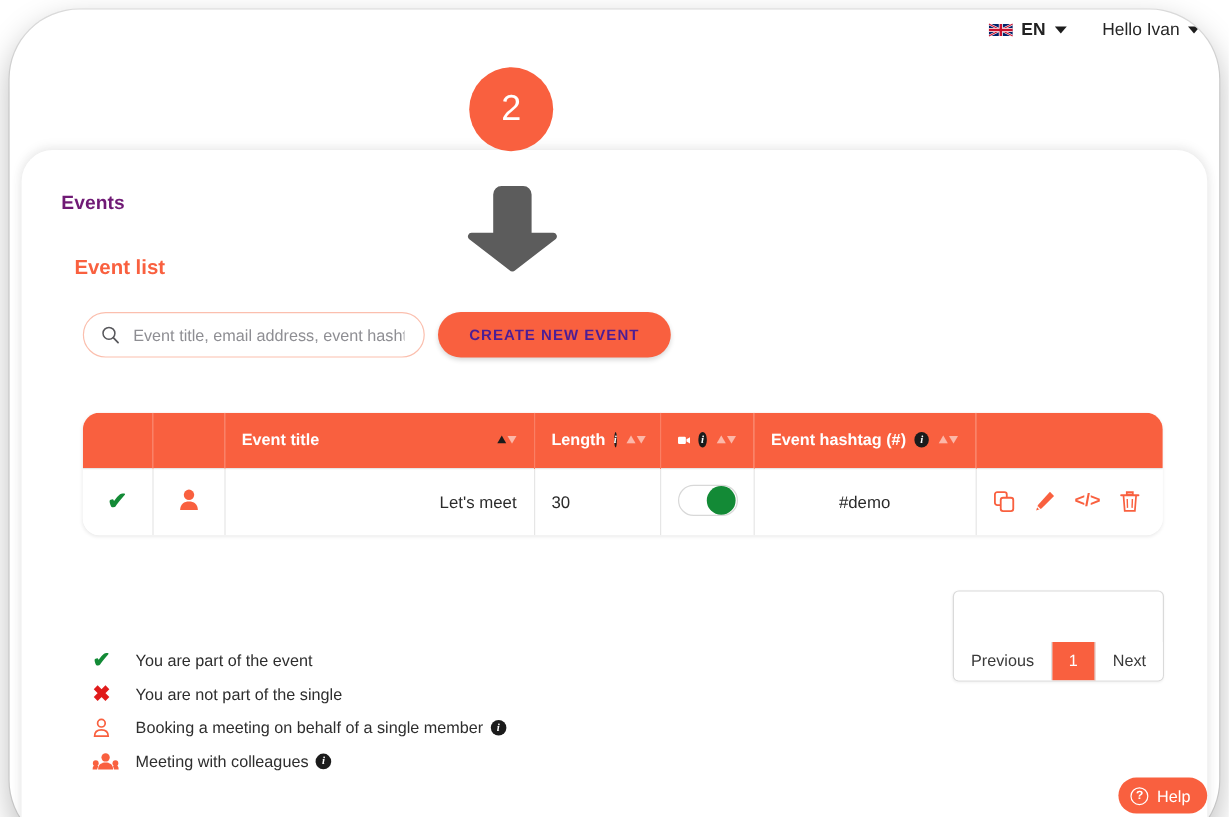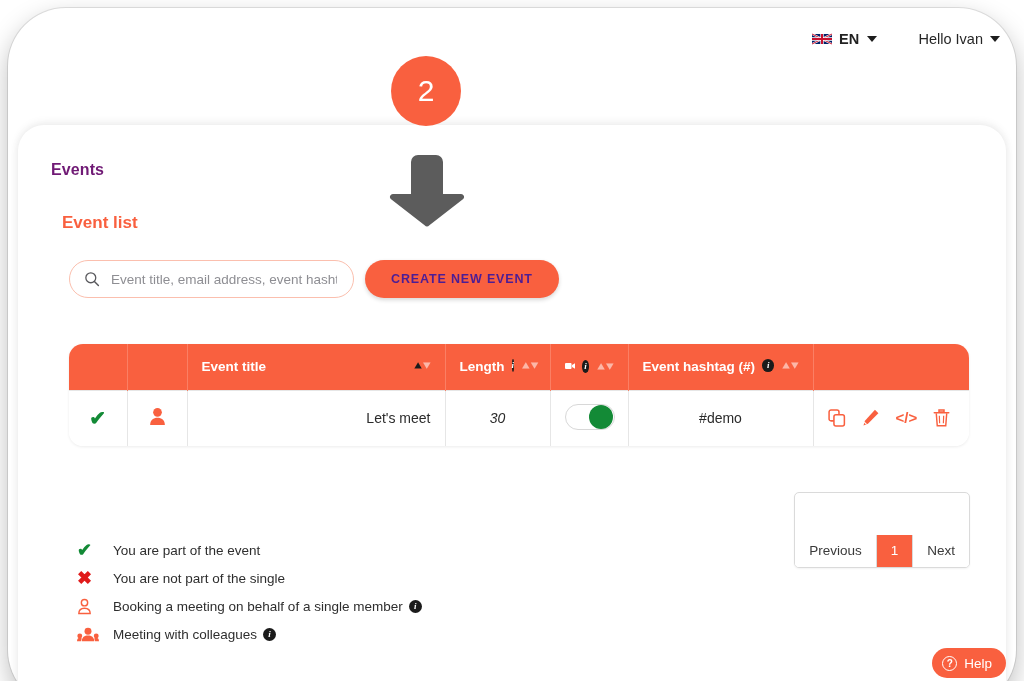--- a/index.html
+++ b/index.html
@@ -21,22 +21,22 @@
     left: 8px; top: 8px;
     width: 1008px; height: 700px;
     background: #ffffff;
     border-radius: 58px;
     box-shadow: 0 0 0 1px rgba(0,0,0,.10), 0 10px 26px rgba(0,0,0,.26);
     overflow: hidden;
   }
   
   .topbar {
     position: absolute;
-    right: 16px; top: 17px;
-    display: flex; align-items: center; gap: 42px;
+    right: 16px; top: 3px;
+    display: flex; align-items: center; gap: 30px;
     height: 28px;
     text-align: right;
   }
   .lang, .user {
     display: flex; align-items: center; gap: 7px;
     font-size: 14.5px; color: #222;
     cursor: pointer;
   }
   .lang .lbl { font-weight: bold; letter-spacing: .2px; }
   .user .lbl { font-weight: normal; color: #262626; }
@@ -113,21 +113,21 @@
     color: #ffffff;
     height: 46px;
     font-size: 13.5px;
     font-weight: bold;
     text-align: left;
     padding: 0 14px;
     border-right: 1px solid #fb7f64;
     white-space: nowrap;
   }
   thead th:last-child { border-right: 0; }
-  .th-inner { display: flex; gap: 7px; }
+  .th-inner { display: flex; align-items: center; gap: 7px; }
   .sortwrap { margin-left: auto; display: inline-flex; align-items: baseline; }
   .info-dot {
     display: inline-flex; align-items: center; justify-content: center;
     width: 13px; height: 13px; border-radius: 50%;
     background: #1b1b1b; color: #fff;
     font-size: 9px; font-weight: bold; font-style: italic;
     font-family: "Liberation Serif", serif;
     line-height: 1;
   }
   .sort { font-size: 12px; letter-spacing: -1px; white-space: nowrap; }
@@ -140,21 +140,21 @@
     font-size: 14px;
     color: #2b2b2b;
     padding: 0 14px;
     border-right: 1px solid #e6e6e6;
     border-top: 1px solid #e6e6e6;
     vertical-align: middle;
     text-align: right;
   }
   tbody td:last-child { border-right: 0; }
   .c-center { text-align: center; }
-  .c-right  { text-align: center; font-style: italic; }
+  .c-right  { text-align: left; }
   .tick { color: #138a36; font-size: 20px; font-weight: bold; line-height: 1; }
   .cross { color: #e01b1b; font-size: 18px; font-weight: bold; line-height: 1; }
   .toggle {
     display: inline-flex; align-items: center;
     width: 50px; height: 26px;
     border: 1px solid #d8d8d8; border-radius: 13px;
     background: #fff; position: relative;
     cursor: pointer;
   }
   .toggle .knob {

